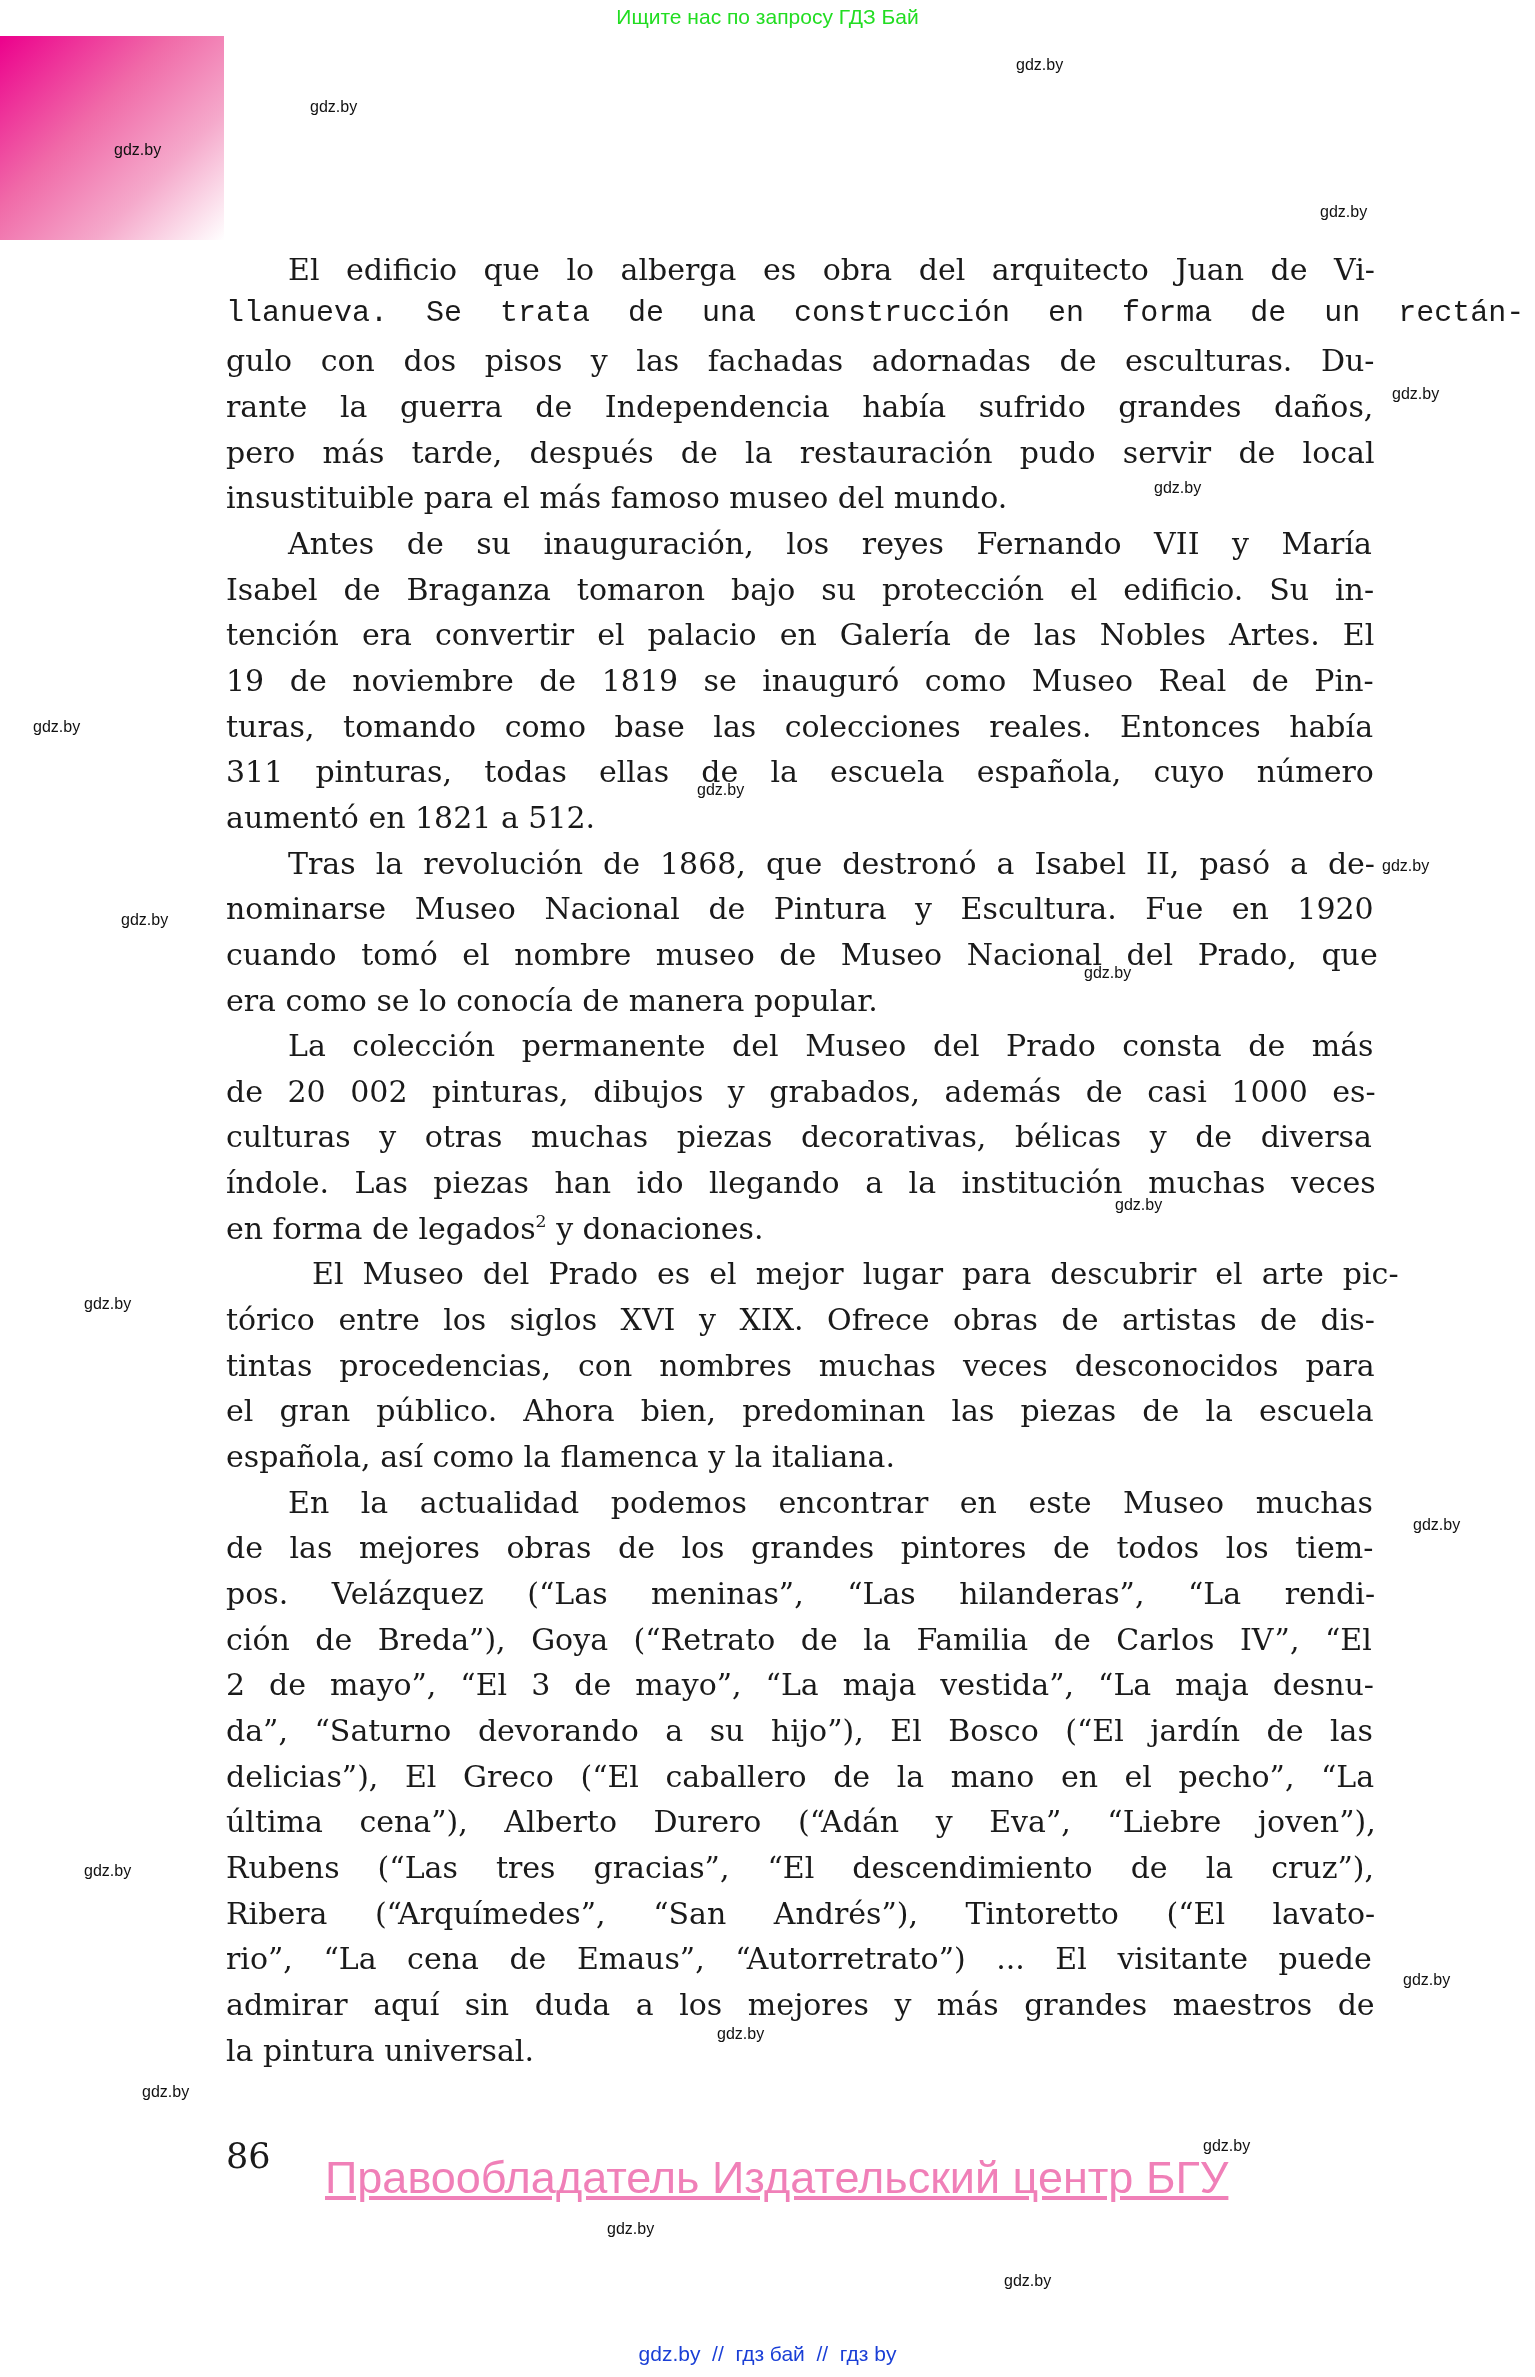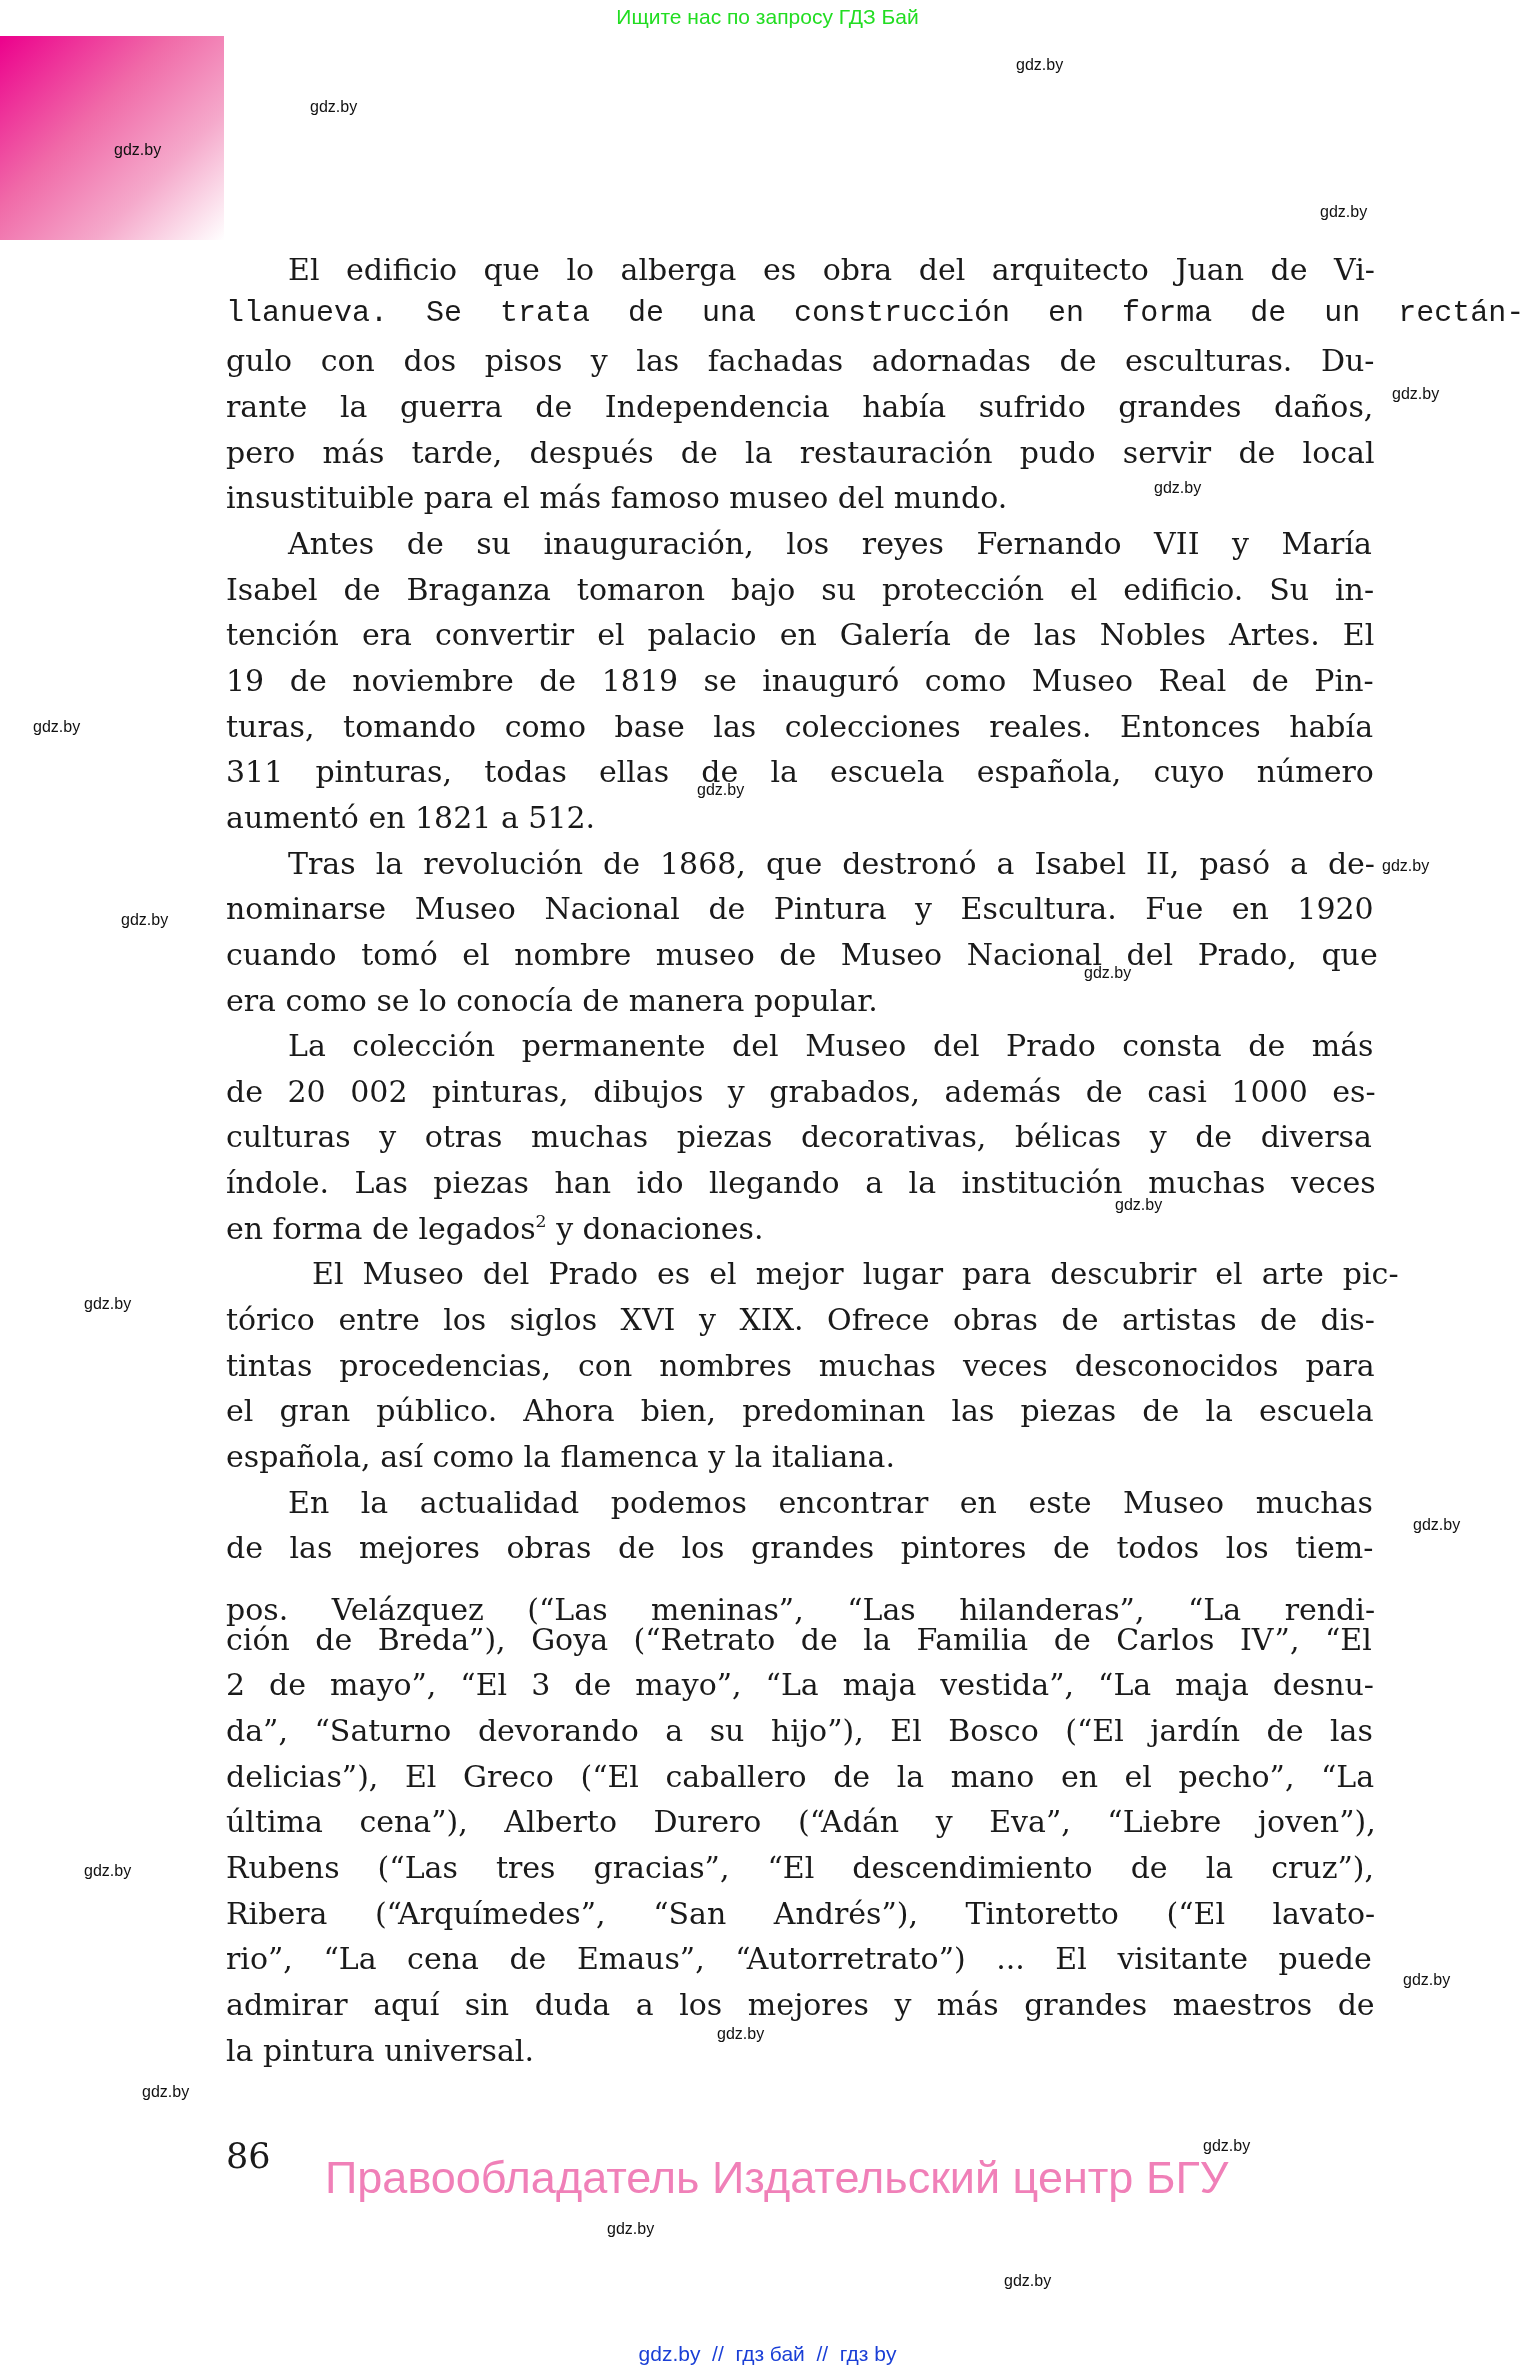--- a/index.html
+++ b/index.html
@@ -28,20 +28,21 @@
   .line.last { text-align: left; text-align-last: left; }
   .line sup { font-size: 17.3px; vertical-align: 12px; line-height: 0; }
   .page-number {
     position: absolute; left: 226px; top: 2137px; font-family: "DejaVu Serif", serif;
     font-size: 35px; line-height: 38px; color: #1a1a1a;
   }
   .copyright {
     position: absolute; left: 325px; top: 2152px; width: 875px; text-align: center;
     font-family: "Liberation Sans", sans-serif; font-size: 45px; line-height: 52px; color: #f080b8;
     white-space: nowrap;
+    text-decoration: underline;
   }
   .footer-links {
     position: absolute; left: 0; top: 2341px; width: 1535px; text-align: center;
     font-family: "Liberation Sans", sans-serif; font-size: 21px; color: #1a3fd6; line-height: 26px;
     white-space: pre;
   }
 </style>
 </head>
 <body>
 
@@ -96,21 +97,21 @@
     <div class="line" style="top: 1114px; width: 1145px; text-align: left; text-align-last: left; word-spacing: 19px;">culturas y otras muchas piezas decorativas, bélicas y de diversa</div>
     <div class="line" style="top: 1160px; width: 1145px; text-align: left; text-align-last: left; word-spacing: 16px;">índole. Las piezas han ido llegando a la institución muchas veces</div>
     <div class="line last" style="top: 1206px;"><span>en forma de legados</span><sup>2</sup><span style="white-space: pre;"> y donaciones.</span></div>
     <div class="line indent" style="top: 1251px; width: 1083px; text-align: right; text-align-last: left; word-spacing: 9.5px; margin-left: 24px;">El Museo del Prado es el mejor lugar para descubrir el arte pic-</div>
     <div class="line" style="top: 1297px; width: 1145px; text-align: left; text-align-last: left; word-spacing: 14px;">tórico entre los siglos XVI y XIX. Ofrece obras de artistas de dis-</div>
     <div class="line" style="top: 1343px; width: 1145px; text-align: left; text-align-last: left; word-spacing: 17.5px;">tintas procedencias, con nombres muchas veces desconocidos para</div>
     <div class="line" style="top: 1388px; width: 1145px; text-align: left; text-align-last: left; word-spacing: 16.6px;">el gran público. Ahora bien, predominan las piezas de la escuela</div>
     <div class="line last" style="top: 1434px;">española, así como la flamenca y la italiana.</div>
     <div class="line indent" style="top: 1480px; width: 1083px; text-align: left; text-align-last: left; word-spacing: 22px;">En la actualidad podemos encontrar en este Museo muchas</div>
     <div class="line" style="top: 1525px; width: 1145px; text-align: left; text-align-last: left; word-spacing: 17px;">de las mejores obras de los grandes pintores de todos los tiem-</div>
-    <div class="line" style="top: 1571px; width: 1145px; text-align: left; text-align-last: left; word-spacing: 34px; margin-top: 16px;">pos. Velázquez (“Las meninas”, “Las hilanderas”, “La rendi-</div>
+    <div class="line" style="top: 1571px; width: 1145px; text-align: left; text-align-last: left; word-spacing: 34px;">pos. Velázquez (“Las meninas”, “Las hilanderas”, “La rendi-</div>
     <div class="line" style="top: 1617px; width: 1145px; text-align: left; text-align-last: left; word-spacing: 16px;">ción de Breda”), Goya (“Retrato de la Familia de Carlos IV”, “El</div>
     <div class="line" style="top: 1662px; width: 1145px; text-align: left; text-align-last: left; word-spacing: 14.5px;">2 de mayo”, “El 3 de mayo”, “La maja vestida”, “La maja desnu-</div>
     <div class="line" style="top: 1708px; width: 1145px; text-align: left; text-align-last: left; word-spacing: 17px;">da”, “Saturno devorando a su hijo”), El Bosco (“El jardín de las</div>
     <div class="line" style="top: 1754px; width: 1145px; text-align: left; text-align-last: left; word-spacing: 17px;">delicias”), El Greco (“El caballero de la mano en el pecho”, “La</div>
     <div class="line" style="top: 1799px; width: 1145px; text-align: left; text-align-last: left; word-spacing: 27px;">última cena”), Alberto Durero (“Adán y Eva”, “Liebre joven”),</div>
     <div class="line" style="top: 1845px; width: 1145px; text-align: left; text-align-last: left; word-spacing: 28.5px;">Rubens (“Las tres gracias”, “El descendimiento de la cruz”),</div>
     <div class="line" style="top: 1891px; width: 1145px; text-align: left; text-align-last: left; word-spacing: 38px;">Ribera (“Arquímedes”, “San Andrés”), Tintoretto (“El lavato-</div>
     <div class="line" style="top: 1936px; width: 1145px; text-align: left; text-align-last: left; word-spacing: 21px;">rio”, “La cena de Emaus”, “Autorretrato”) ... El visitante puede</div>
     <div class="line" style="top: 1982px; width: 1145px; text-align: left; text-align-last: left; word-spacing: 16px;">admirar aquí sin duda a los mejores y más grandes maestros de</div>
     <div class="line last" style="top: 2028px;">la pintura universal.</div>

